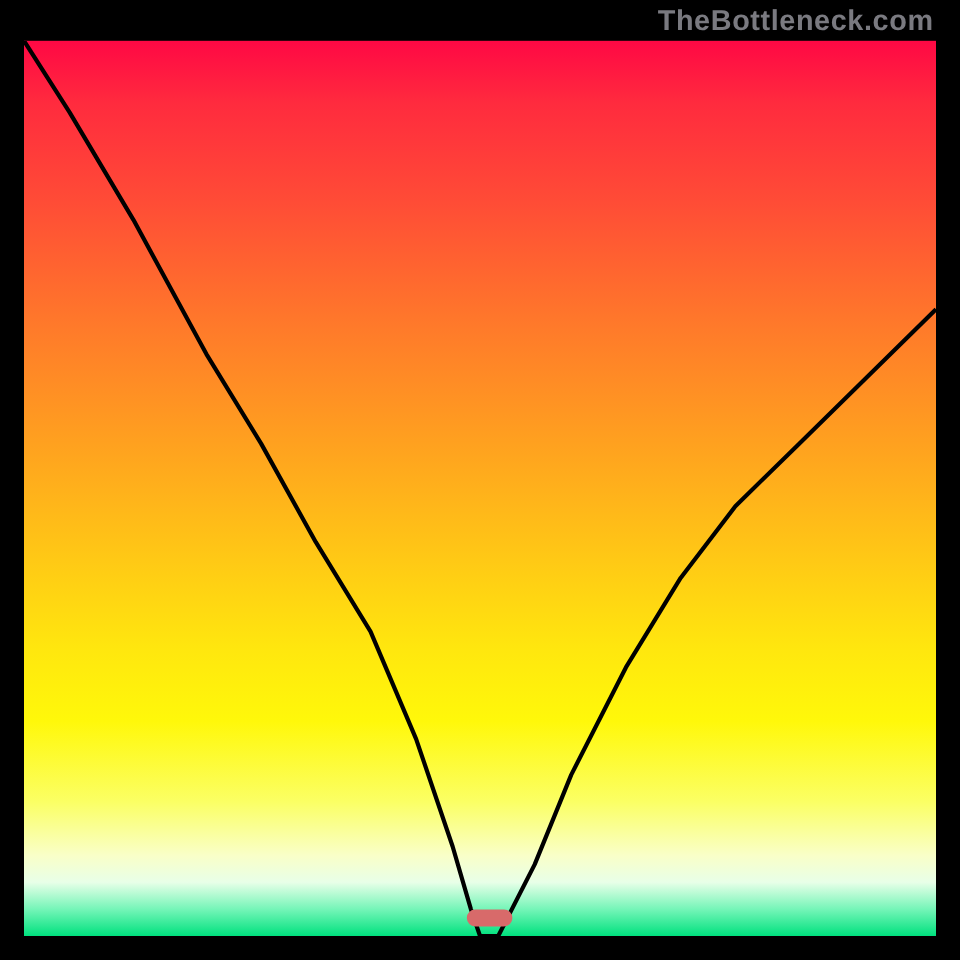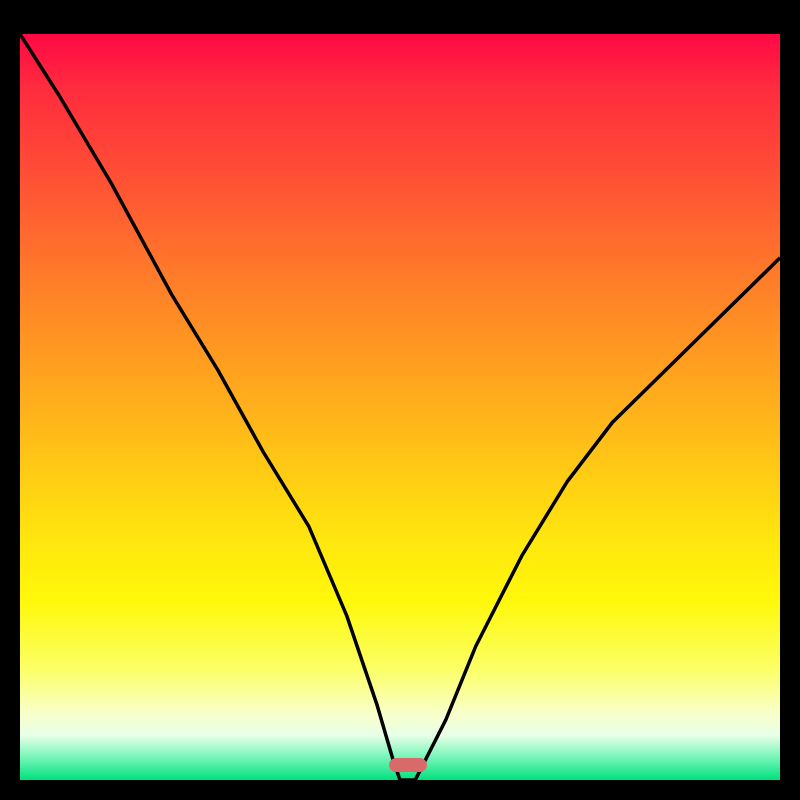--- a/index.html
+++ b/index.html
@@ -62,19 +62,20 @@
     width: 38px;
     height: 14px;
     border-radius: 7px;
     background: #d86a6a;
   }
 </style>
 </head>
 <body>
 
 <div class="frame">
+  <div class="watermark">TheBottleneck.com</div>
   <div class="plot">
     <svg class="curve" viewBox="0 0 760 746" preserveAspectRatio="none">
       <path id="curve-path" fill="none" stroke="#000" stroke-width="3.5" stroke-linejoin="round" d="M0.0 0.0 L38.0 59.7 L91.2 149.2 L152.0 261.1 L197.6 335.7 L243.2 417.8 L288.8 492.4 L326.8 581.9 L357.2 671.4 L372.4 723.6 L380.0 746.0 L395.2 746.0 L402.8 731.1 L425.6 686.3 L456.0 611.7 L501.6 522.2 L547.2 447.6 L592.8 387.9 L646.0 335.7 L699.2 283.5 L760.0 223.8"></path>
     </svg>
     <div class="marker" id="marker" style="left: 368.6px; top: 724.08px;"></div>
   </div>
 </div>
 
 </body></html>

